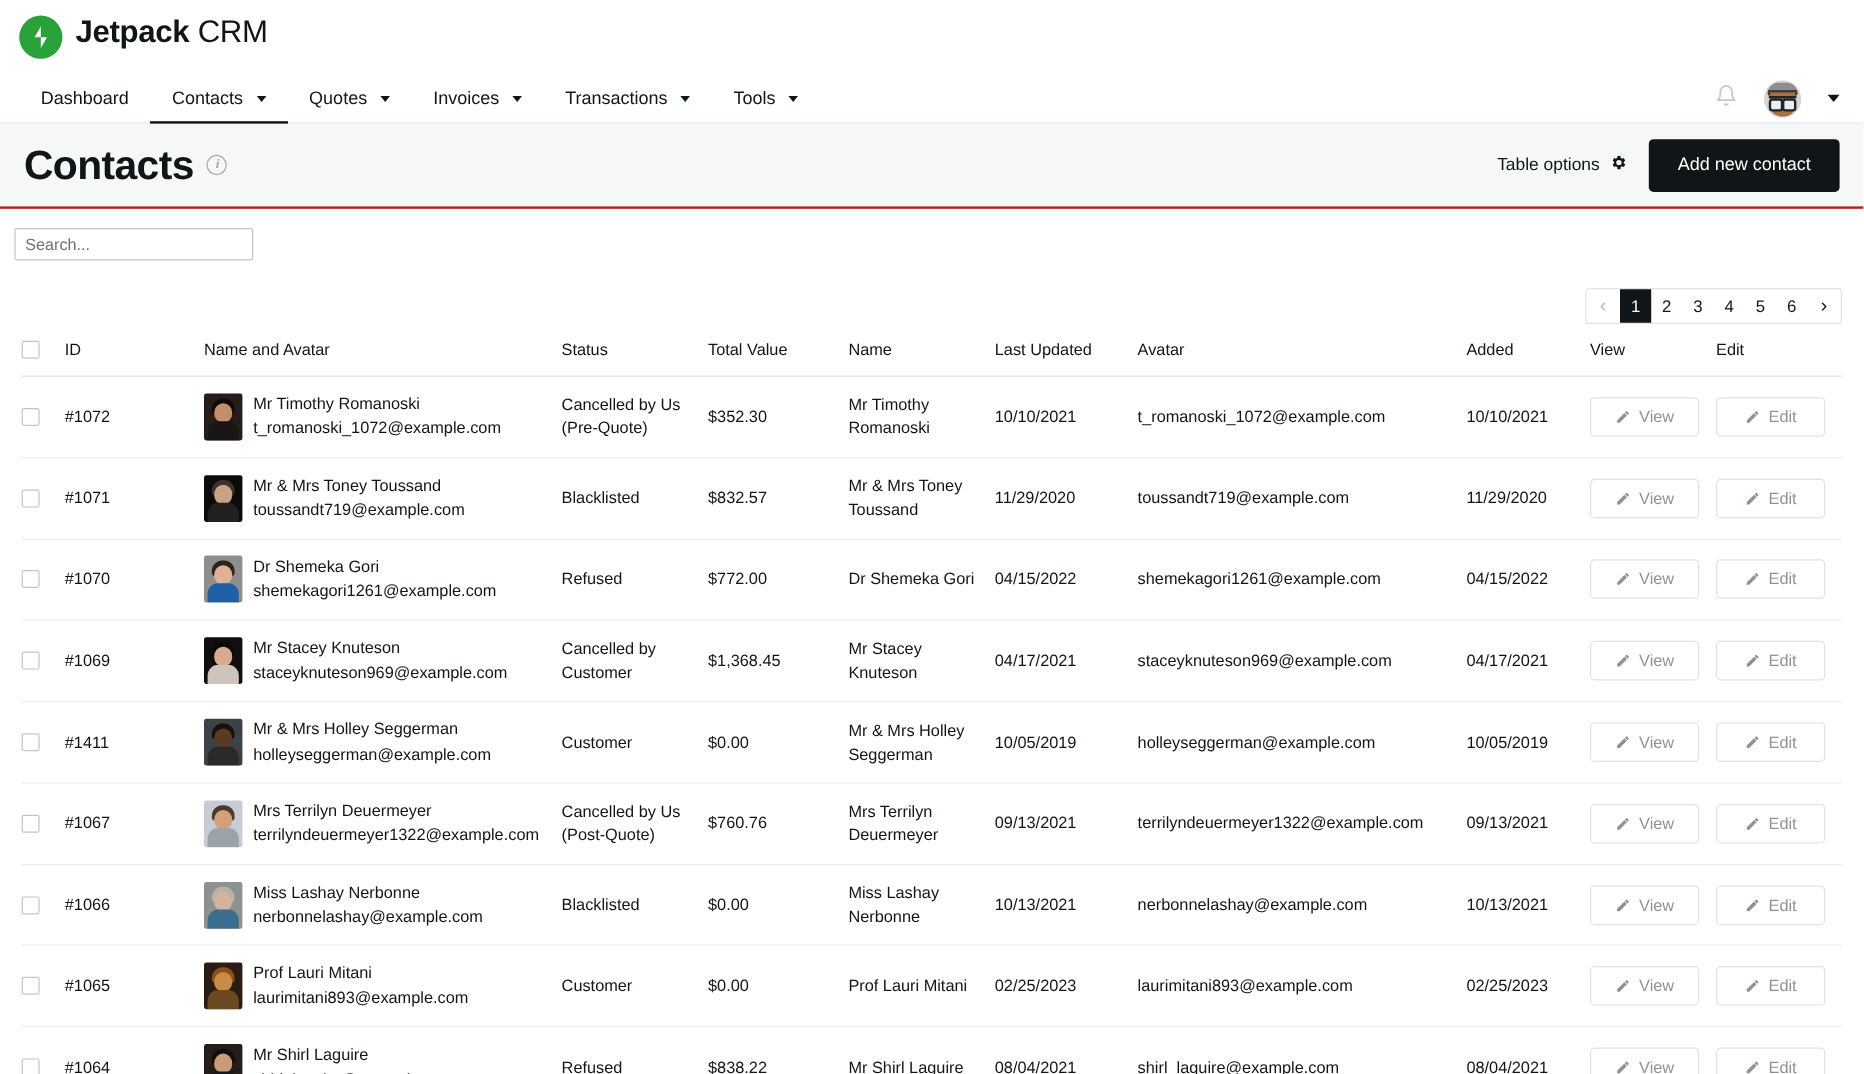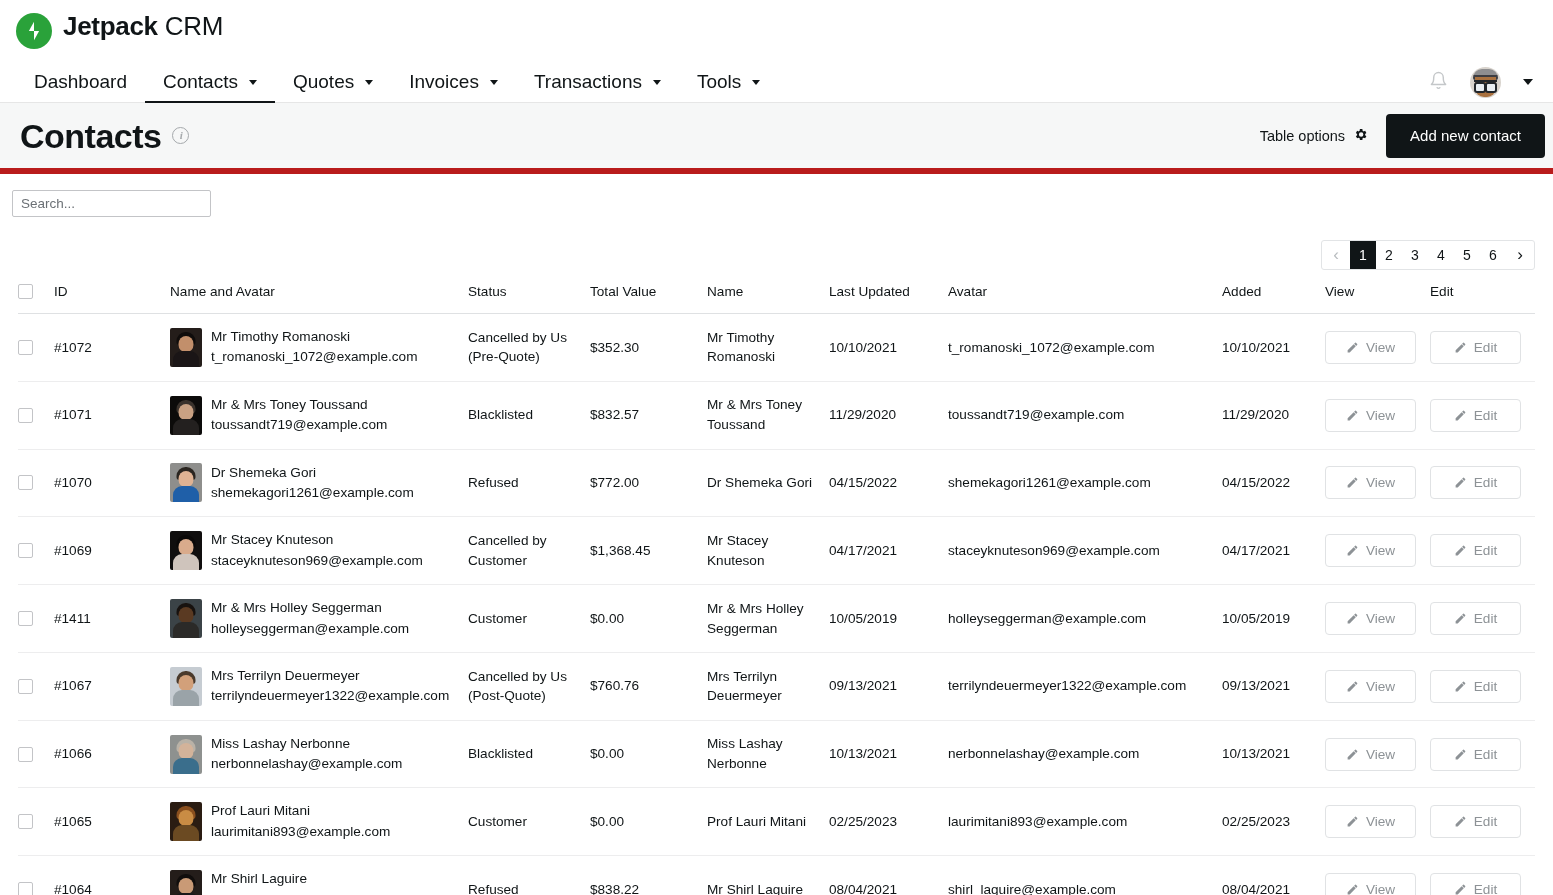--- a/index.html
+++ b/index.html
@@ -39,21 +39,21 @@
     display: flex;
     align-items: stretch;
     padding-left: 16px;
     border-bottom: 1px solid #e6e6e6;
     position: relative;
   }
   .nav-items { display: flex; align-items: stretch; }
   .nav-item {
     display: flex; align-items: center; gap: 11px;
     padding: 0 18px;
-    font-size: 19px;
+    font-size: 15px;
     color: #101517;
     cursor: pointer;
     position: relative;
     white-space: nowrap;
   }
   .nav-item.active::after {
     content: "";
     position: absolute;
     left: 0; right: 0; bottom: -1px;
     height: 2px;
@@ -103,22 +103,22 @@
     border-right: 5px solid transparent;
     border-top: 6px solid #101517;
     cursor: pointer;
   }
 
   
   .title-band {
     background: #f6f7f7;
     height: 71px;
     display: flex; align-items: center;
-    padding: 0 8px 0 20px;
-    border-bottom: 6px solid #b91c1c;
+    padding: 0 20px 0 20px;
+    border-bottom: 2px solid #b91c1c;
   }
   .page-title {
     font-size: 34px; font-weight: 700; letter-spacing: -0.5px;
     line-height: 1;
   }
   .info-icon {
     width: 17px; height: 17px; border-radius: 50%;
     border: 1.4px solid #a5a9ac; color: #a5a9ac;
     font-size: 11px; font-style: italic;
     display: inline-flex; align-items: center; justify-content: center;

